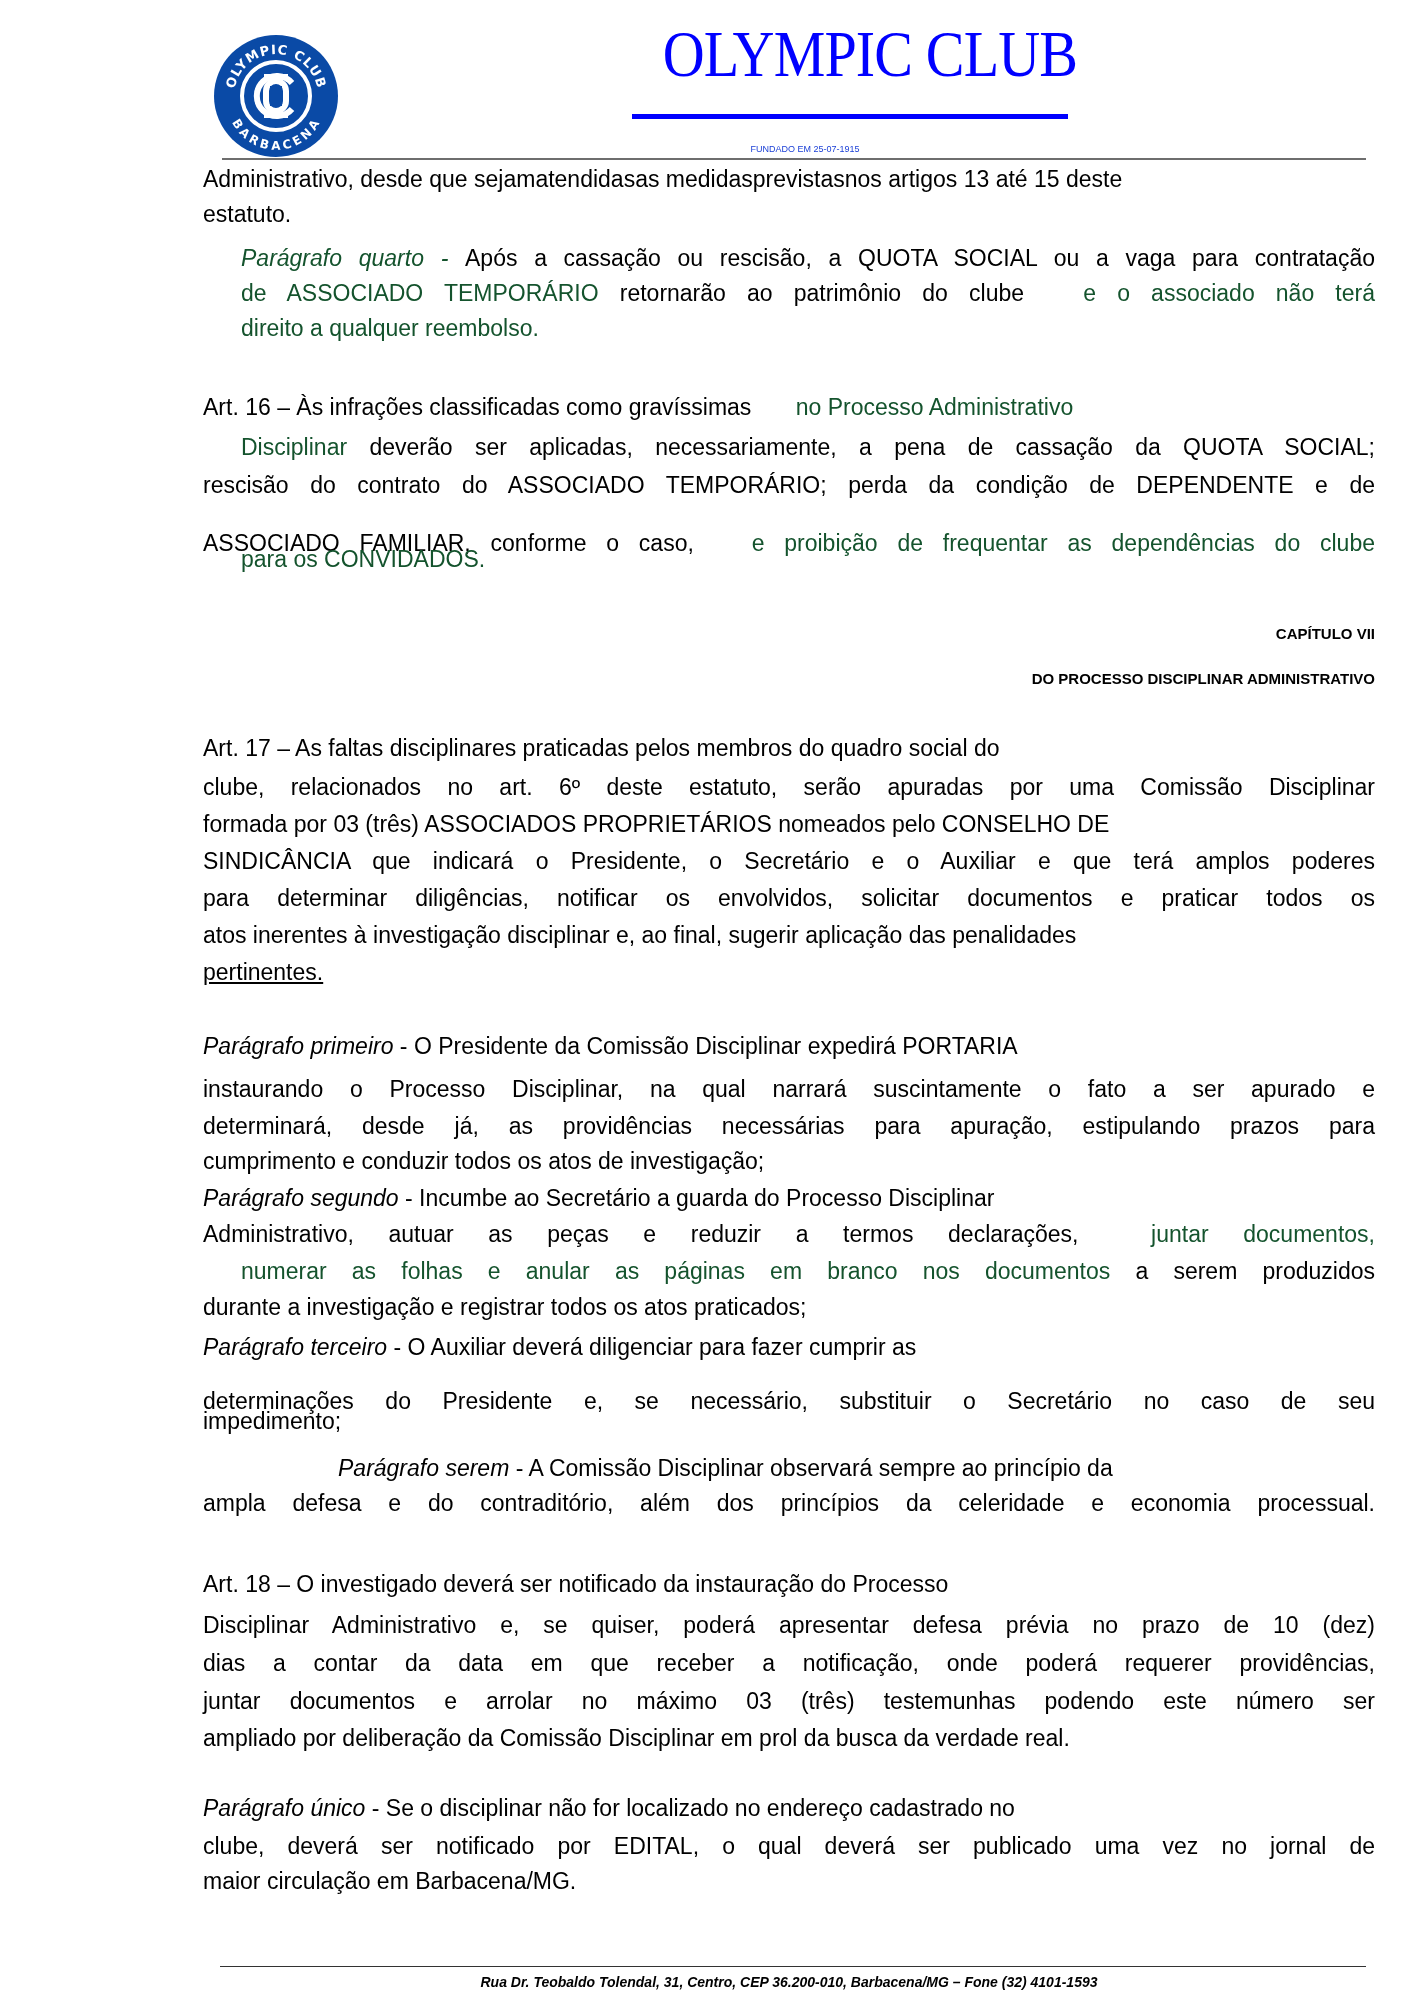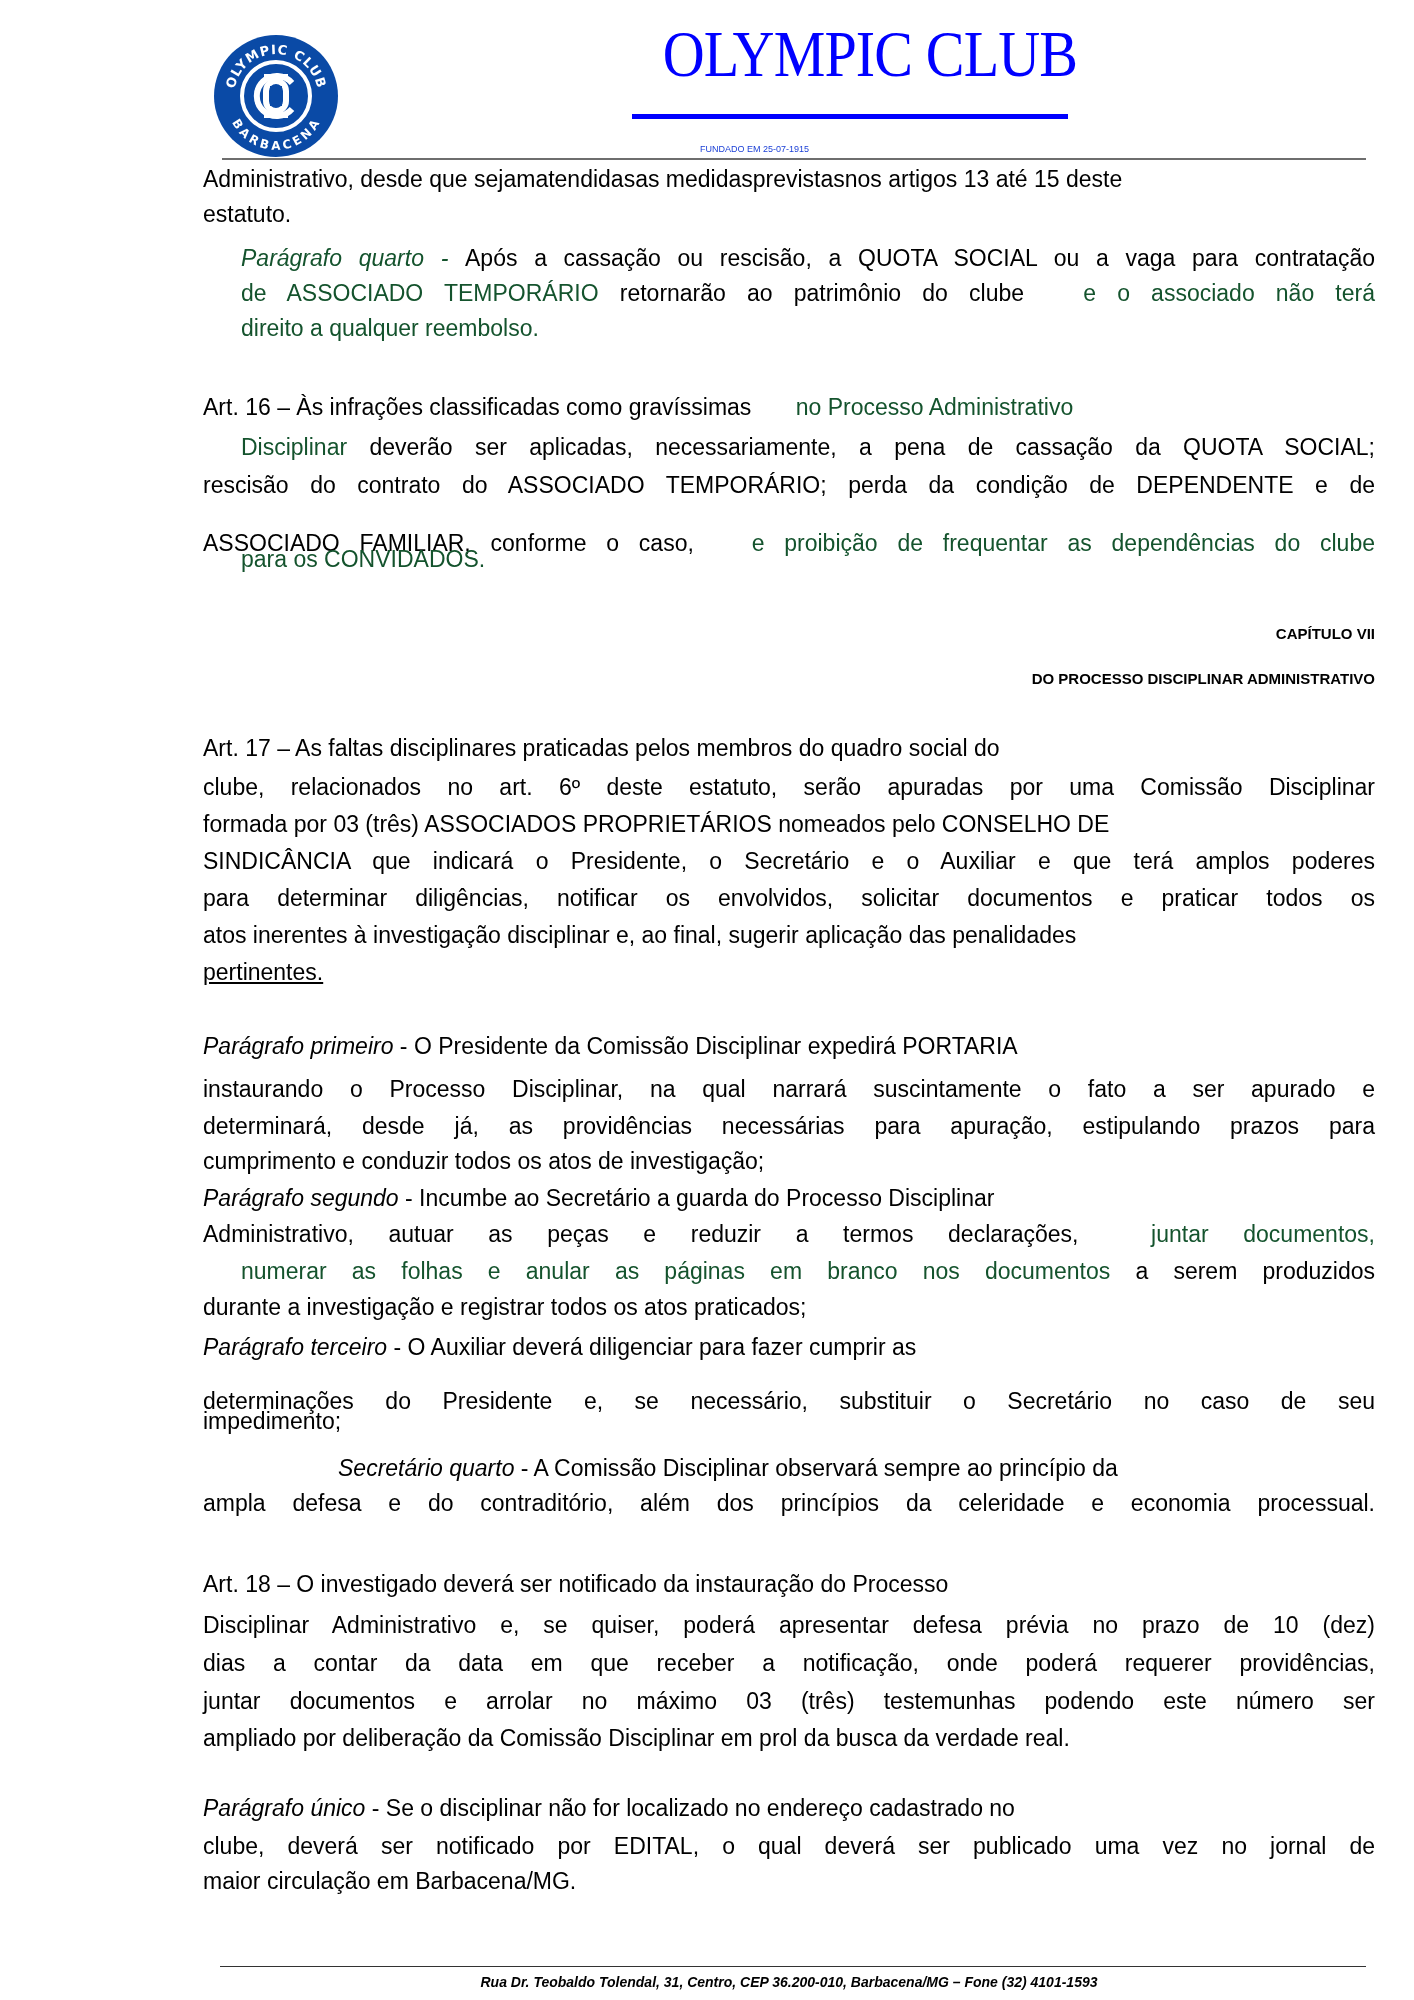--- a/index.html
+++ b/index.html
@@ -3,21 +3,21 @@
 <meta charset="utf-8">
 <style>
   html, body { margin: 0; padding: 0; background: #ffffff; }
   body { width: 1414px; height: 2000px; position: relative; overflow: hidden;
          font-family: "Liberation Sans", sans-serif; color: #000; }
   .logo { position: absolute; left: 212px; top: 33px; width: 128px; height: 126px; }
   .title { position: absolute; left: 560px; top: 16px; width: 620px; text-align: center;
            font-family: "Liberation Serif", serif; font-size: 66px; color: #0000ff;
            letter-spacing: -1px; white-space: nowrap; transform: scaleX(0.88); transform-origin: center; }
   .title-bar { position: absolute; left: 632px; top: 114px; width: 436px; height: 5px; background: #0000ff; }
-  .founded { position: absolute; left: 700px; top: 144px; width: 210px; 
+  .founded { position: absolute; left: 700px; top: 144px; width: 210px; text-align: center;
              font-size: 9px; color: #1a3fd6; white-space: nowrap; }
   .header-rule { position: absolute; left: 222px; top: 158px; width: 1144px; height: 2px; background: #6e6e6e; }
 
   .line { position: absolute; left: 203px; white-space: nowrap; font-size: 23px; line-height: 30px;
           transform-origin: left center; }
   .line.just { width: 1172px; text-align: justify; text-align-last: justify; }
   .line.indent { left: 338px; }
   .red { color: #14532d; margin-left: 38px; }
   .it { font-style: italic; }
   .heading { position: absolute; left: 203px; width: 1172px; text-align: right; font-weight: bold;
@@ -77,21 +77,21 @@
     <div class="line just" style="top: 1074px; width: 1172px; text-align-last: justify;"><span>instaurando o Processo Disciplinar, na qual narrará suscintamente o fato a ser apurado e</span></div>
     <div class="line just" style="top: 1111px; width: 1172px; text-align-last: justify;"><span>determinará, desde já, as providências necessárias para apuração, estipulando prazos para</span></div>
     <div class="line" style="top: 1146px; width: auto; text-align-last: auto;"><span>cumprimento e conduzir todos os atos de investigação;</span></div>
     <div class="line" style="top: 1183px; width: auto; text-align-last: auto;"><span class="it">Parágrafo segundo</span><span> - Incumbe ao Secretário a guarda do Processo Disciplinar</span></div>
     <div class="line just" style="top: 1219px; width: 1172px; text-align-last: justify;"><span>Administrativo, autuar as peças e reduzir a termos declarações, </span><span class="red">juntar documentos,</span></div>
     <div class="line just" style="top: 1256px; width: 1172px; text-align-last: justify;"><span class="red">numerar as folhas e anular as páginas em branco nos documentos</span><span> a serem produzidos</span></div>
     <div class="line" style="top: 1292px; width: auto; text-align-last: auto;"><span>durante a investigação e registrar todos os atos praticados;</span></div>
     <div class="line" style="top: 1332px; width: auto; text-align-last: auto;"><span class="it">Parágrafo terceiro</span><span> - O Auxiliar deverá diligenciar para fazer cumprir as</span></div>
     <div class="line just" style="top: 1386px; width: 1172px; text-align-last: justify;"><span>determinações do Presidente e, se necessário, substituir o Secretário no caso de seu</span></div>
     <div class="line" style="top: 1406px; width: auto; text-align-last: auto;"><span>impedimento;</span></div>
-    <div class="line indent" style="top: 1453px; width: auto; text-align-last: auto;"><span class="it">Secretário quarto</span><span> - A Comissão Disciplinar observará sempre ao princípio da</span></div>
+    <div class="line indent" style="top: 1453px; width: auto; text-align-last: auto;"><span class="it">Parágrafo serem</span><span> - A Comissão Disciplinar observará sempre ao princípio da</span></div>
     <div class="line just" style="top: 1488px; width: 1172px; text-align-last: justify;"><span>ampla defesa e do contraditório, além dos princípios da celeridade e economia processual.</span></div>
     <div class="line" style="top: 1569px; width: auto; text-align-last: auto;"><span>Art. 18 – O investigado deverá ser notificado da instauração do Processo</span></div>
     <div class="line just" style="top: 1610px; width: 1172px; text-align-last: justify;"><span>Disciplinar Administrativo e, se quiser, poderá apresentar defesa prévia no prazo de 10 (dez)</span></div>
     <div class="line just" style="top: 1648px; width: 1172px; text-align-last: justify;"><span>dias a contar da data em que receber a notificação, onde poderá requerer providências,</span></div>
     <div class="line just" style="top: 1686px; width: 1172px; text-align-last: justify;"><span>juntar documentos e arrolar no máximo 03 (três) testemunhas podendo este número ser</span></div>
     <div class="line" style="top: 1723px; width: auto; text-align-last: auto;"><span>ampliado por deliberação da Comissão Disciplinar em prol da busca da verdade real.</span></div>
     <div class="line" style="top: 1793px; width: auto; text-align-last: auto;"><span class="it">Parágrafo único</span><span> - Se o disciplinar não for localizado no endereço cadastrado no</span></div>
     <div class="line just" style="top: 1831px; width: 1172px; text-align-last: justify;"><span>clube, deverá ser notificado por EDITAL, o qual deverá ser publicado uma vez no jornal de</span></div>
     <div class="line" style="top: 1866px; width: auto; text-align-last: auto;"><span>maior circulação em Barbacena/MG.</span></div>
   </div>

